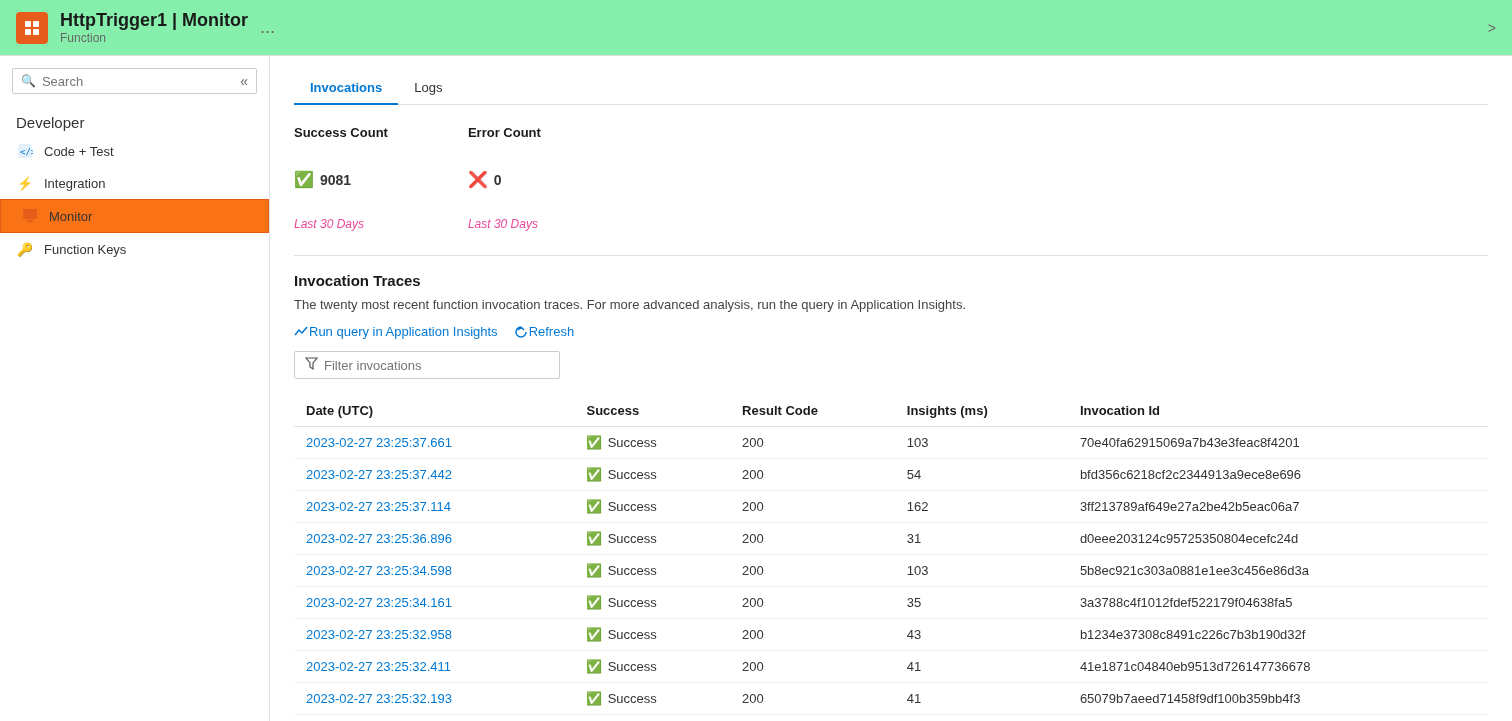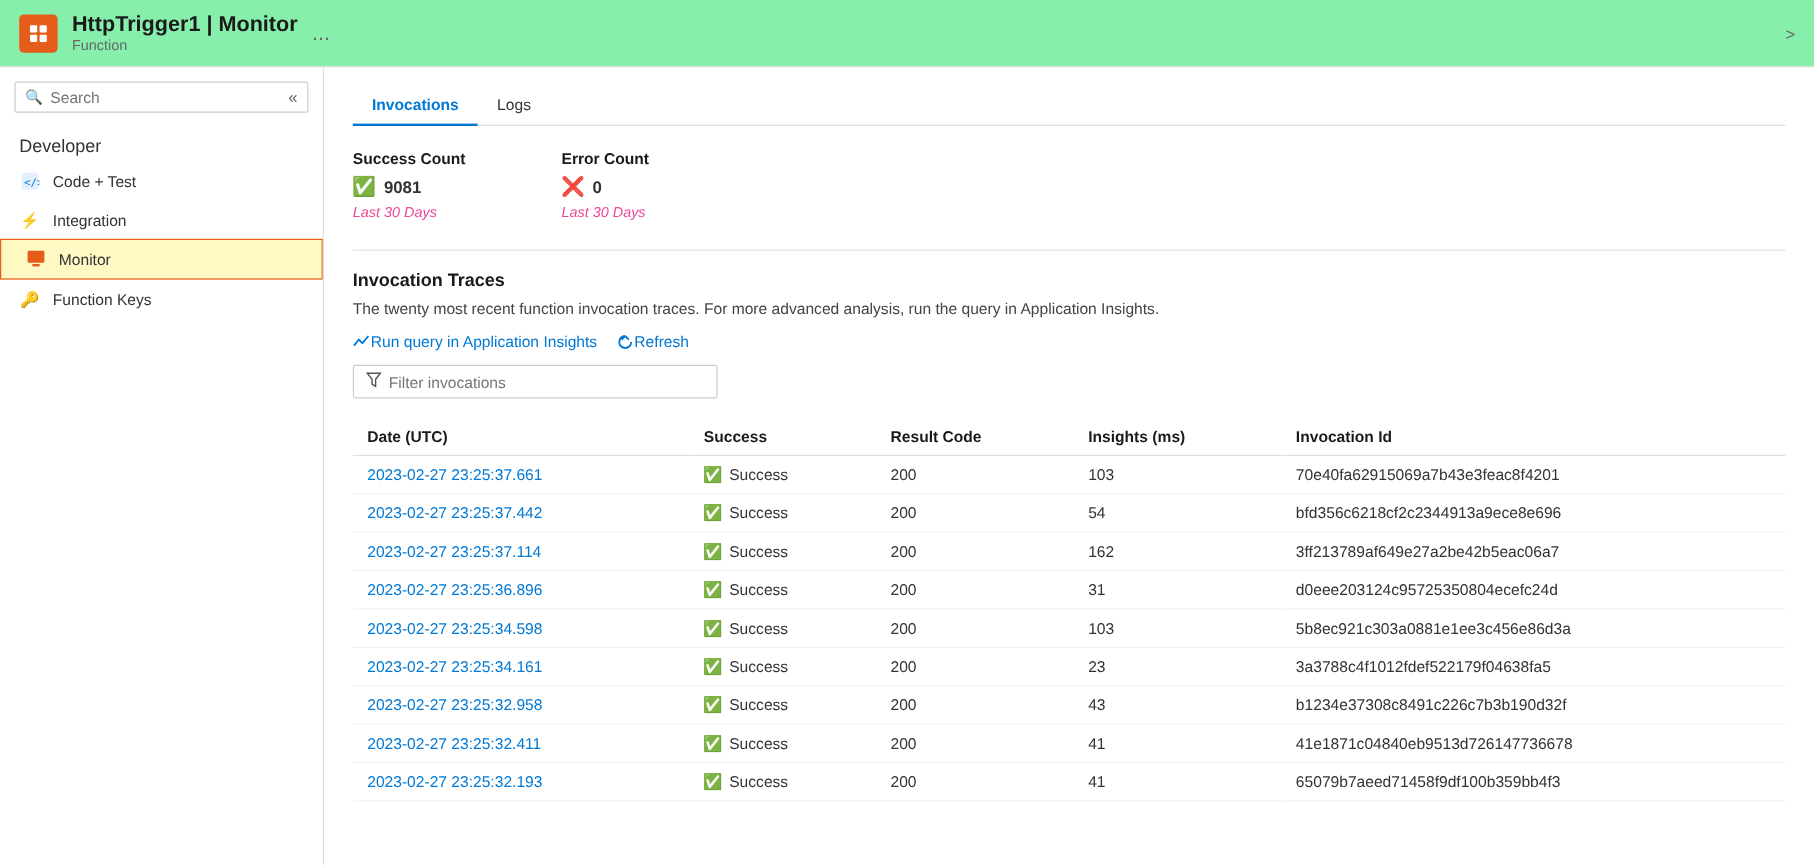--- a/index.html
+++ b/index.html
@@ -60,21 +60,21 @@
       margin-top: 4px;
     }
     .sidebar-item {
       display: flex; align-items: center;
       padding: 7px 16px;
       cursor: pointer;
       color: #333;
       font-size: 13px;
     }
     .sidebar-item.active {
-      background: #fef9c3;
+      background: #f97316;
       border: 1.5px solid #e65c1a;
       padding-left: 20px;
     }
     .sidebar-item .item-icon {
       width: 18px; height: 18px; margin-right: 10px; flex-shrink: 0;
       display: flex; align-items: center; justify-content: center;
     }
 
     .content {
       flex: 1;
@@ -84,42 +84,42 @@
     }
 
     .tabs { display: flex; border-bottom: 1px solid #e0e0e0; margin-bottom: 20px; }
     .tab {
       padding: 8px 16px; cursor: pointer; font-size: 13px; color: #333;
       border-bottom: 2px solid transparent; margin-bottom: -1px;
     }
     .tab.active { color: #0078d4; border-bottom-color: #0078d4; font-weight: 600; }
 
     .metrics-row { display: flex; gap: 80px; margin-bottom: 24px; }
-    .metric-block { display: flex; flex-direction: column; }
+    .metric-block { display: flex; flex-direction: column; gap: 24px; }
     .metric-label { font-size: 13px; font-weight: 600; color: #1a1a1a; margin-bottom: 6px; }
     .metric-value { display: flex; align-items: center; gap: 6px; font-size: 14px; font-weight: 600; }
     .metric-sub { font-size: 12px; color: #ec4899; margin-top: 4px; font-style: italic; }
     .success-icon { color: #107c10; font-size: 16px; }
     .error-icon { color: #d13438; font-size: 16px; }
 
     .section-divider { border: none; border-top: 1px solid #e0e0e0; margin: 8px 0 16px 0; }
 
     .section-title { font-size: 15px; font-weight: 600; margin-bottom: 8px; color: #1a1a1a; }
     .section-desc { font-size: 13px; color: #444; margin-bottom: 12px; }
 
     .action-bar { display: flex; align-items: center; gap: 16px; margin-bottom: 12px; }
     .action-link {
       display: flex; align-items: center; gap: 1px;
       color: #0078d4; font-size: 13px; cursor: pointer; text-decoration: none;
     }
 
     .filter-box {
       display: flex; align-items: center;
       border: 1px solid #ccc; border-radius: 2px;
-      padding: 5px 10px; width: 304px; margin-bottom: 16px;
+      padding: 5px 10px; width: 266px; margin-bottom: 16px;
     }
     .filter-box input { border: none; outline: none; font-size: 13px; color: #999; width: 100%; }
     .filter-icon { color: #555; margin-right: 6px; }
 
     table { width: 100%; border-collapse: collapse; }
     thead tr { border-bottom: 1px solid #e0e0e0; }
     th { text-align: left; padding: 8px 12px; font-size: 13px; font-weight: 600; color: #1a1a1a; }
     td { padding: 8px 12px; font-size: 13px; border-bottom: 1px solid #f0f0f0; }
     .date-link { color: #0078d4; cursor: pointer; text-decoration: none; }
     .success-cell { display: flex; align-items: center; gap: 5px; color: #333; }
@@ -305,21 +305,21 @@
             <td>200</td>
             <td>103</td>
             <td>5b8ec921c303a0881e1ee3c456e86d3a</td>
           </tr>
           <tr>
             <td><a class="date-link">2023-02-27 23:25:34.161</a></td>
             <td>
               <span class="success-cell"><span style="color:#107c10">✅</span>Success</span>
             </td>
             <td>200</td>
-            <td>23</td>
+            <td>35</td>
             <td>3a3788c4f1012fdef522179f04638fa5</td>
           </tr>
           <tr>
             <td><a class="date-link">2023-02-27 23:25:32.958</a></td>
             <td>
               <span class="success-cell"><span style="color:#107c10">✅</span>Success</span>
             </td>
             <td>200</td>
             <td>43</td>
             <td>b1234e37308c8491c226c7b3b190d32f</td>

